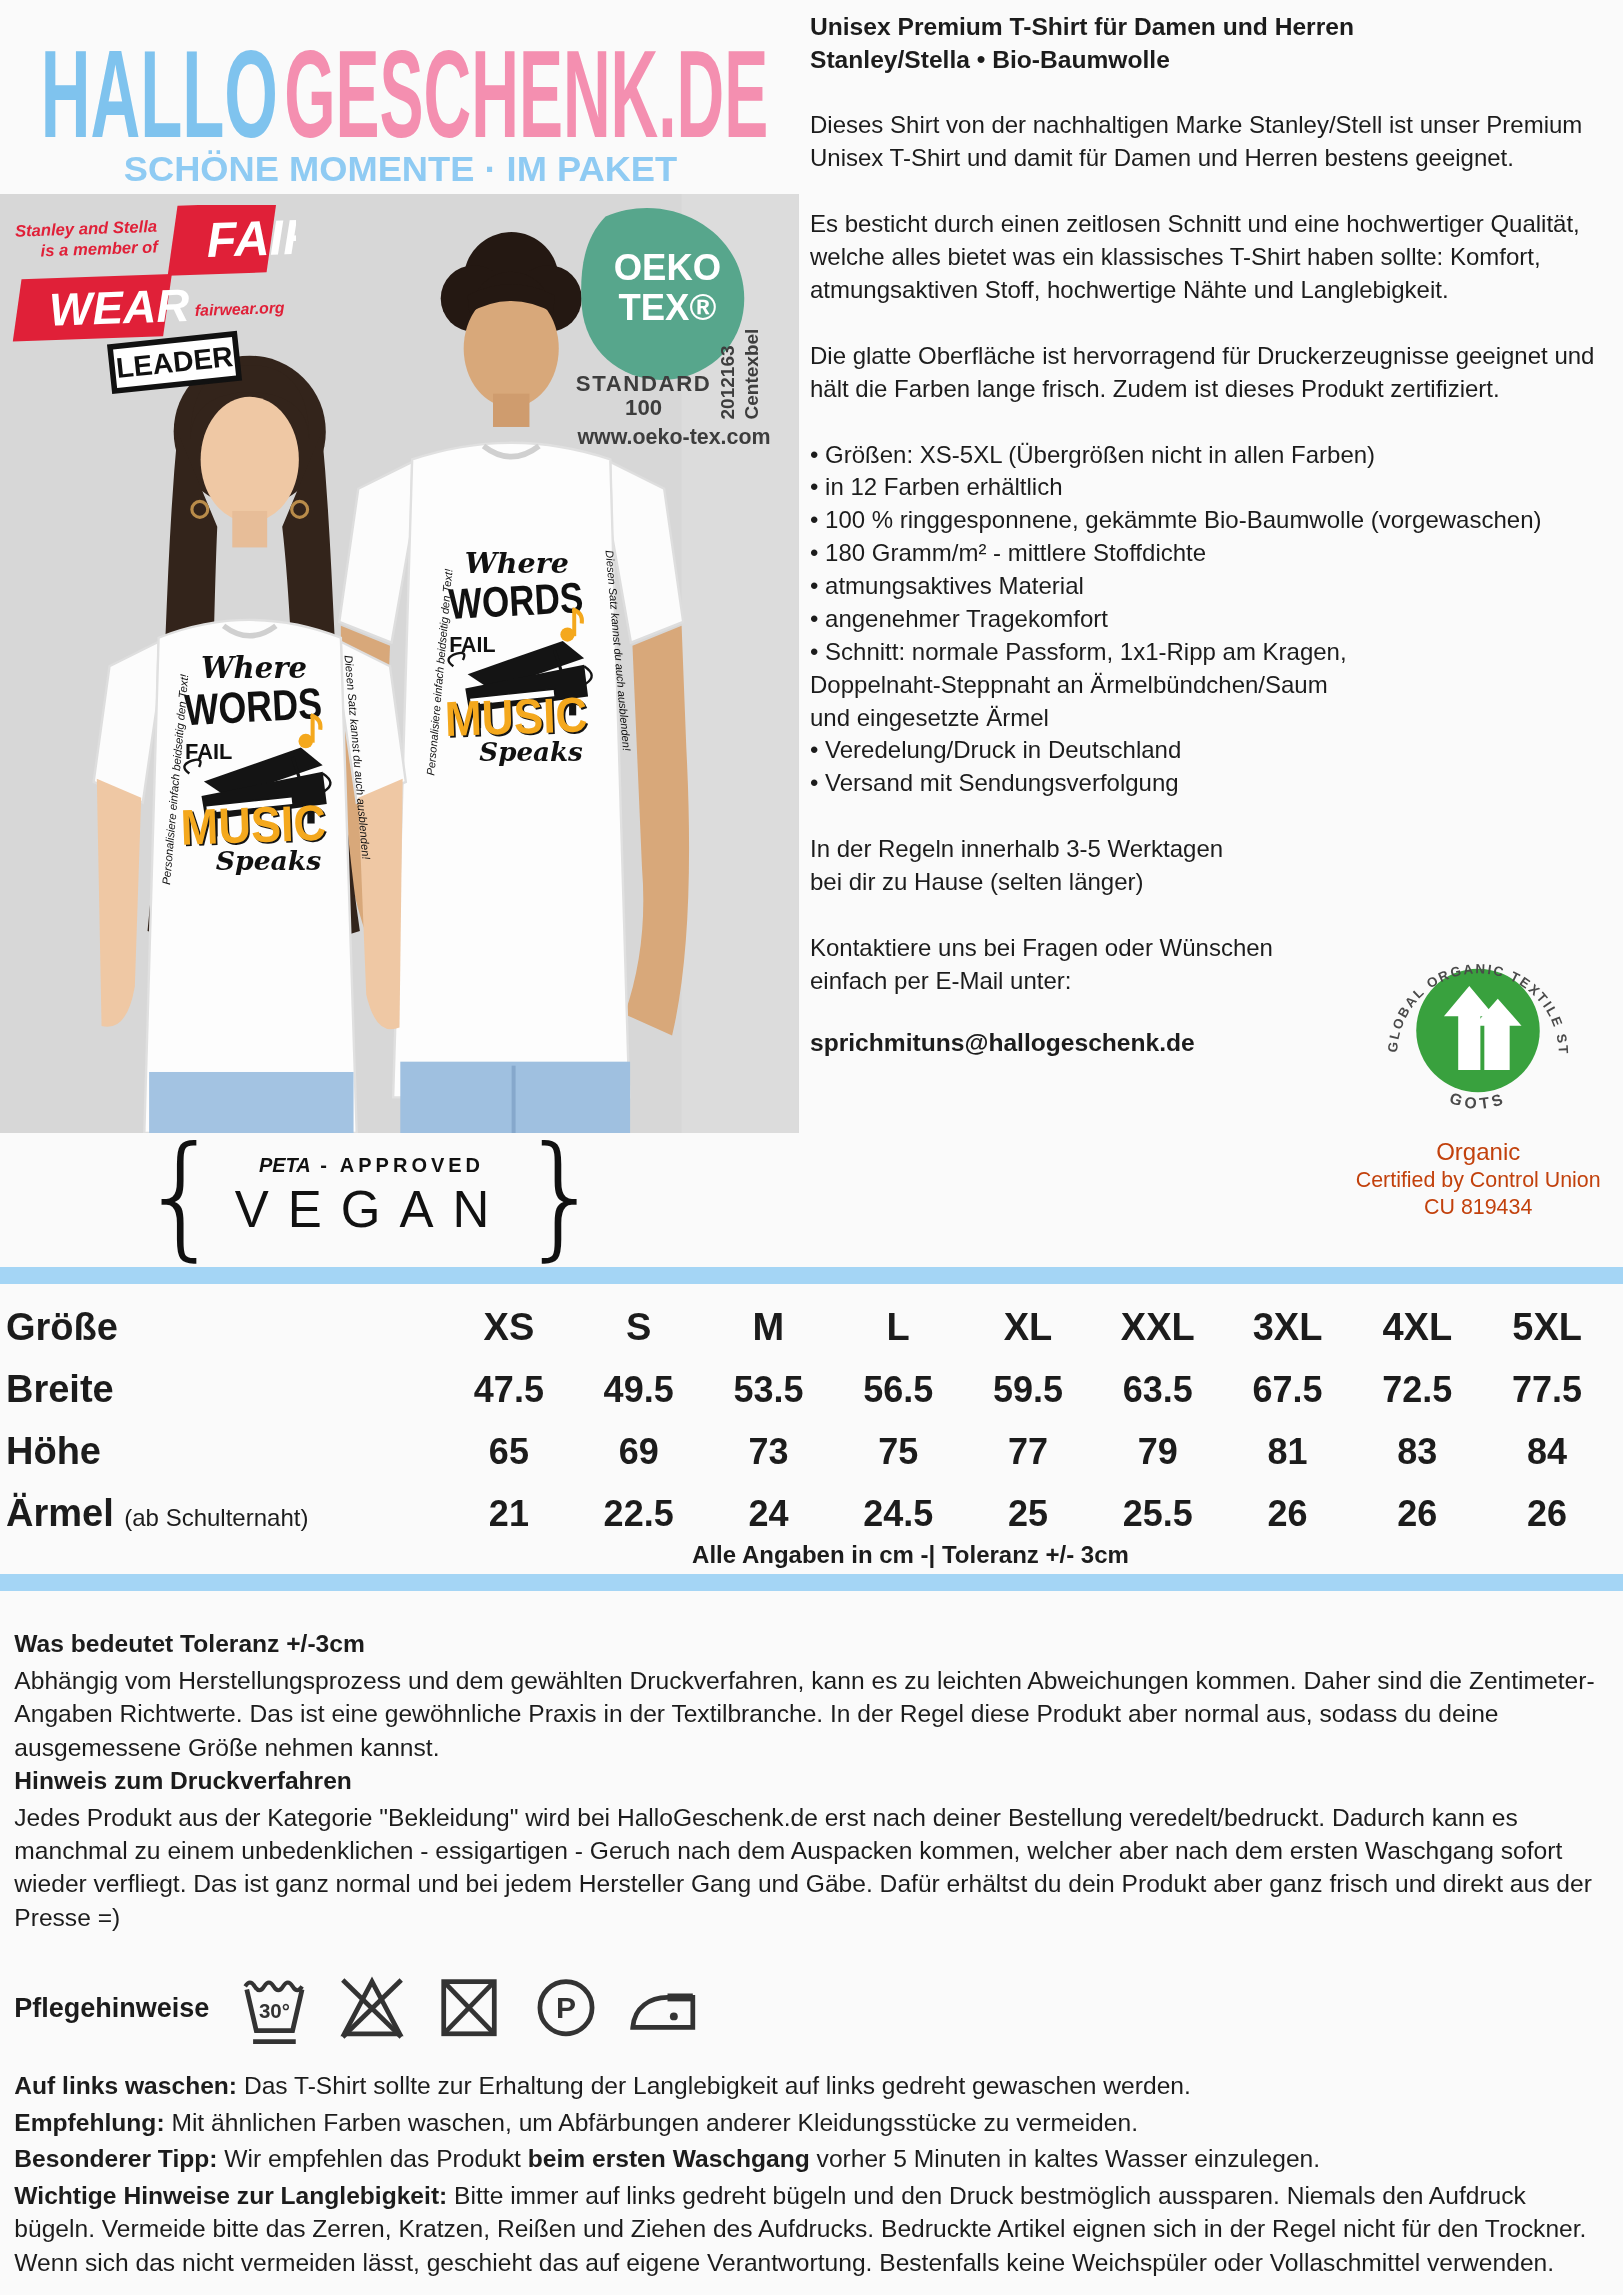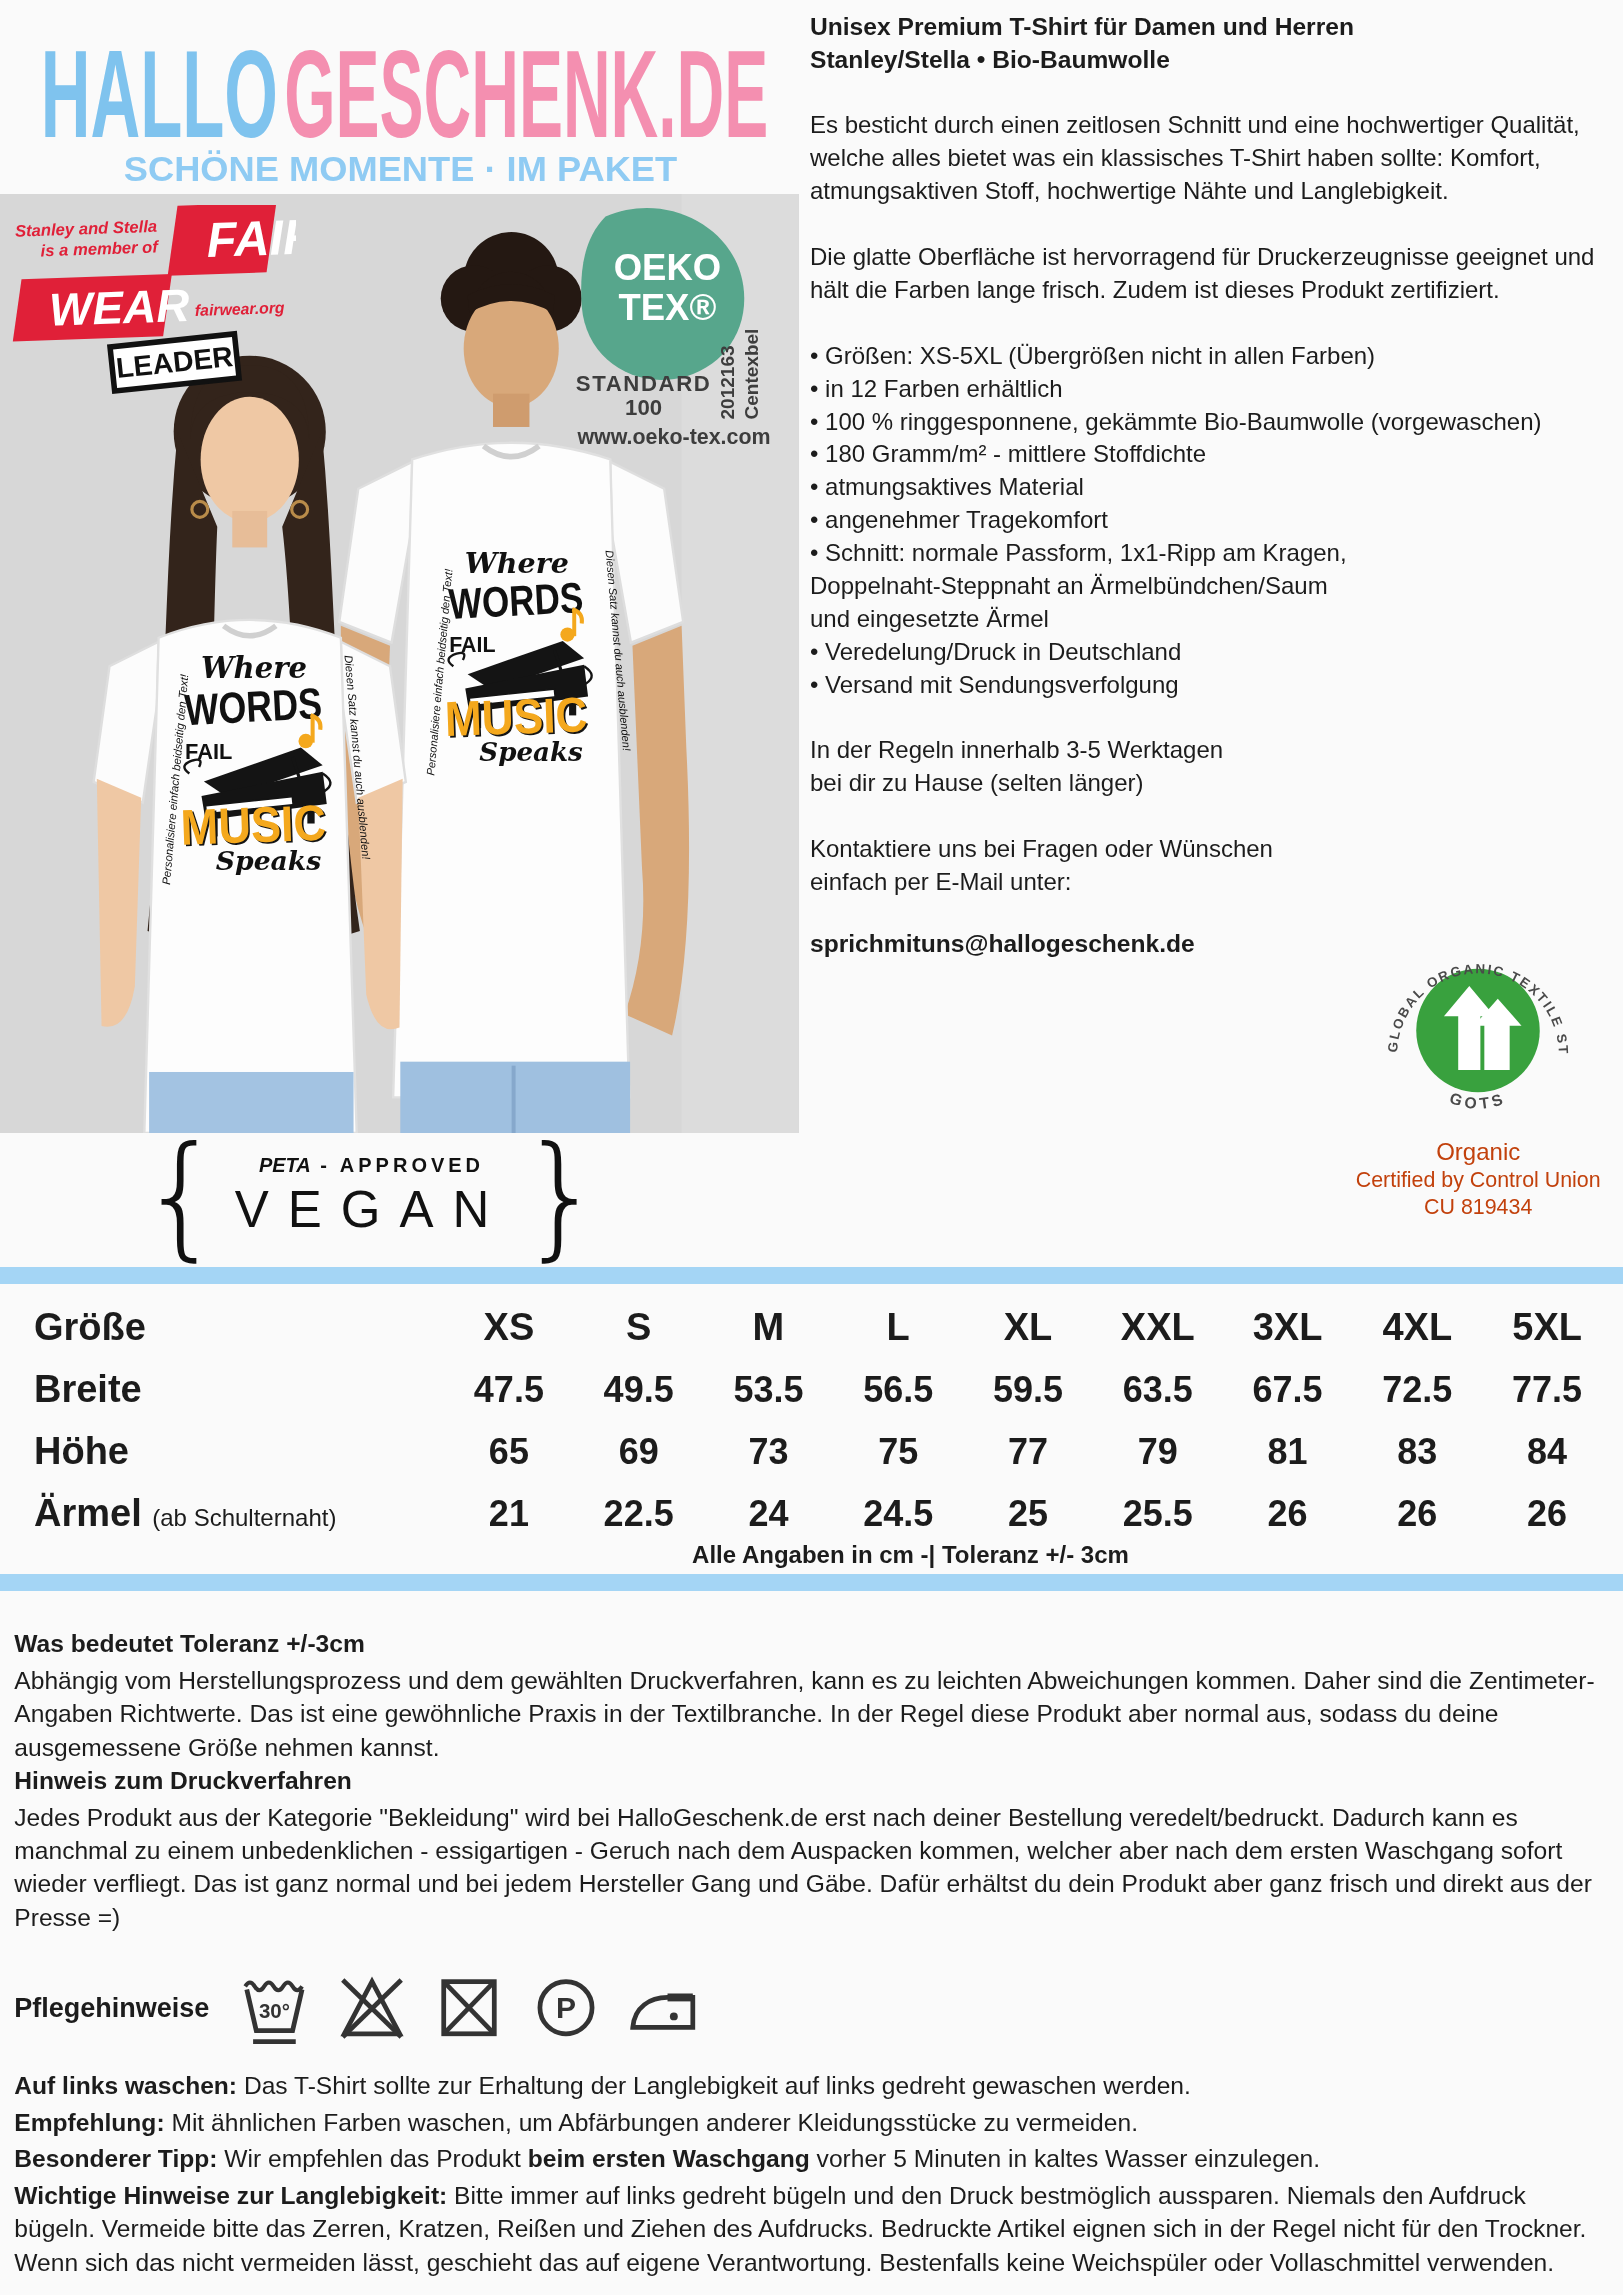--- a/index.html
+++ b/index.html
@@ -34,21 +34,21 @@
   .vegan .mid { text-align:center; }
   .vegan .line1 { font-size:20px; font-weight:bold; letter-spacing:4px; }
   .vegan .line1 .peta { font-style:italic; font-weight:800; letter-spacing:0; }
   .vegan .line2 { font-size:51px; font-weight:400; letter-spacing:19px; margin-top:3.2px; }
   
   .bar { position:absolute; left:0; width:1623px; height:16.6px; background:#a4d5f5; }
   .bar1 { top:1267px; } .bar2 { top:1574px; }
   
   .sizes { position:absolute; top:1306px; left:0; width:1623px; }
   .srow { display:grid; grid-template-columns:444px repeat(9,1fr); align-items:baseline; margin-bottom:19px; padding-right:11px; }
-  .slabel { font-size:38px; font-weight:bold; padding-left:34px; }
+  .slabel { font-size:38px; font-weight:bold; padding-left:6px; }
   .slabel .sub { font-size:24px; font-weight:normal; }
   .shead { font-size:38px; font-weight:bold; text-align:center; }
   .sval { font-size:36px; font-weight:bold; text-align:center; }
   .tnote { position:absolute; top:1541px; left:0; width:1623px; text-align:center; padding-left:198px;
            box-sizing:border-box; font-size:24px; font-weight:bold; }
   
   .info { position:absolute; top:1627px; left:0; width:1623px; padding:0 14.3px; box-sizing:border-box;
           font-size:24.6px; line-height:1.36; }
   .info h3 { font-size:24.6px; margin:0; font-weight:bold; }
   .info .para { margin:3.2px 0 0 0; }
@@ -183,20 +183,21 @@
     </svg>
   </div>
 
   <svg style="position:absolute; top:420px; left:555px;" width="238" height="35" viewBox="0 0 300 44">
     <text x="150" y="30" text-anchor="middle" font-size="27" font-weight="bold" fill="#3d3d3d">www.oeko-tex.com</text>
   </svg>
 
   <div class="desc">
     <div class="title">Unisex Premium T-Shirt für Damen und Herren</div>
     <div class="title">Stanley/Stella  • Bio-Baumwolle</div>
+    <p>Dieses Shirt von der nachhaltigen Marke Stanley/Stell ist unser Premium Unisex T-Shirt und damit für Damen und Herren bestens geeignet.</p>
     <p>Es besticht durch einen zeitlosen Schnitt und eine hochwertiger Qualität, welche alles bietet was ein klassisches T-Shirt haben sollte: Komfort, atmungsaktiven Stoff, hochwertige Nähte und Langlebigkeit.</p>
     <p>Die glatte Oberfläche ist hervorragend für Druckerzeugnisse geeignet und hält die Farben lange frisch. Zudem ist dieses Produkt zertifiziert.</p>
     <ul class="bullets">
       <li>Größen: XS-5XL (Übergrößen nicht in allen Farben)</li>
       <li>in 12 Farben erhältlich</li>
       <li>100 % ringgesponnene, gekämmte Bio-Baumwolle (vorgewaschen)</li>
       <li>180 Gramm/m² - mittlere Stoffdichte</li>
       <li>atmungsaktives Material</li>
       <li>angenehmer Tragekomfort</li>
       <li>Schnitt: normale Passform, 1x1-Ripp am Kragen,

